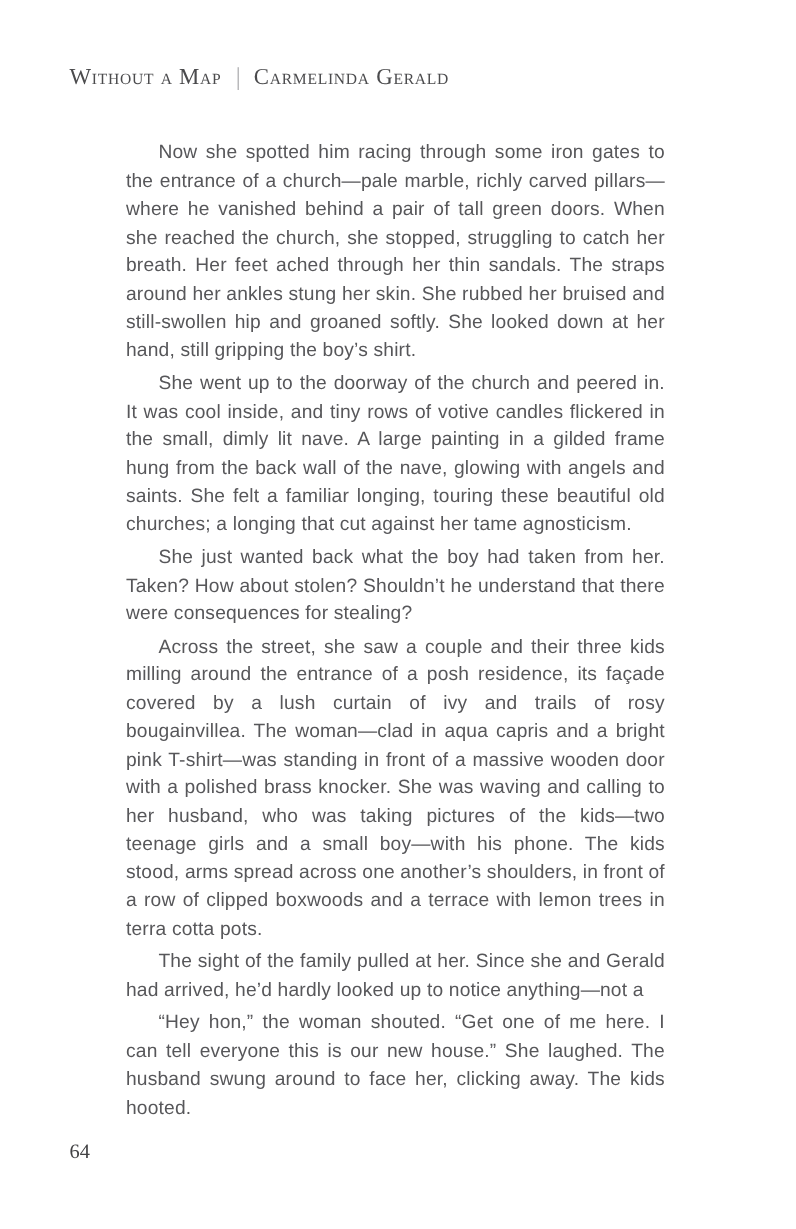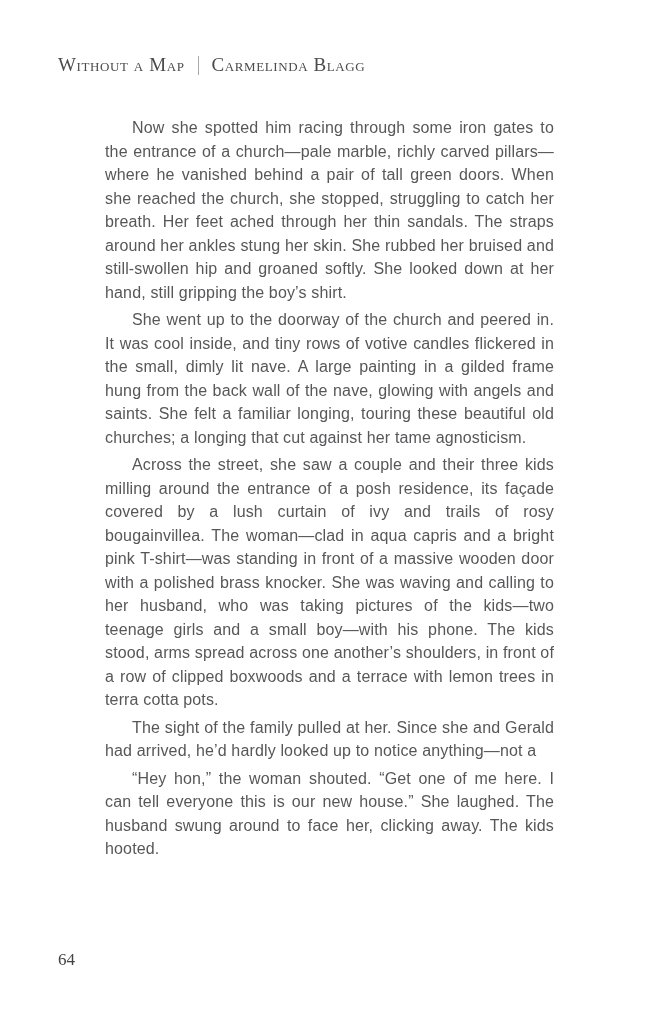--- a/index.html
+++ b/index.html
@@ -64,26 +64,27 @@
   }
 </style>
 </head>
 <body>
 
 <div class="page">
 
   <div class="running-header">
     <span>Without a Map</span>
     <span class="header-divider"></span>
-    <span>Carmelinda Blagg</span>
+    <span>Carmelinda Gerald</span>
   </div>
 
   <div class="text-block">
     <p>Now she spotted him racing through some iron gates to the entrance of a church—pale marble, richly carved pillars—where he vanished behind a pair of tall green doors. When she reached the church, she stopped, struggling to catch her breath. Her feet ached through her thin sandals. The straps around her ankles stung her skin. She rubbed her bruised and still-swollen hip and groaned softly. She looked down at her hand, still gripping the boy’s shirt.</p>
     <p>She went up to the doorway of the church and peered in. It was cool inside, and tiny rows of votive candles flickered in the small, dimly lit nave. A large painting in a gilded frame hung from the back wall of the nave, glowing with angels and saints. She felt a familiar longing, touring these beautiful old churches; a longing that cut against her tame agnosticism.</p>
+    <p>She just wanted back what the boy had taken from her. Taken? How about stolen? Shouldn’t he understand that there were consequences for stealing?</p>
     <p>Across the street, she saw a couple and their three kids milling around the entrance of a posh residence, its façade covered by a lush curtain of ivy and trails of rosy bougainvillea. The woman—clad in aqua capris and a bright pink T-shirt—was standing in front of a massive wooden door with a polished brass knocker. She was waving and calling to her husband, who was taking pictures of the kids—two teenage girls and a small boy—with his phone. The kids stood, arms spread across one another’s shoulders, in front of a row of clipped boxwoods and a terrace with lemon trees in terra cotta pots.</p>
     <p>The sight of the family pulled at her. Since she and Gerald had arrived, he’d hardly looked up to notice anything—not a</p>
     <p>“Hey hon,” the woman shouted. “Get one of me here. I can tell everyone this is our new house.” She laughed. The husband swung around to face her, clicking away. The kids hooted.</p>
   </div>
 
   <div class="page-number">64</div>
 
 </div>
 
 </body></html>

